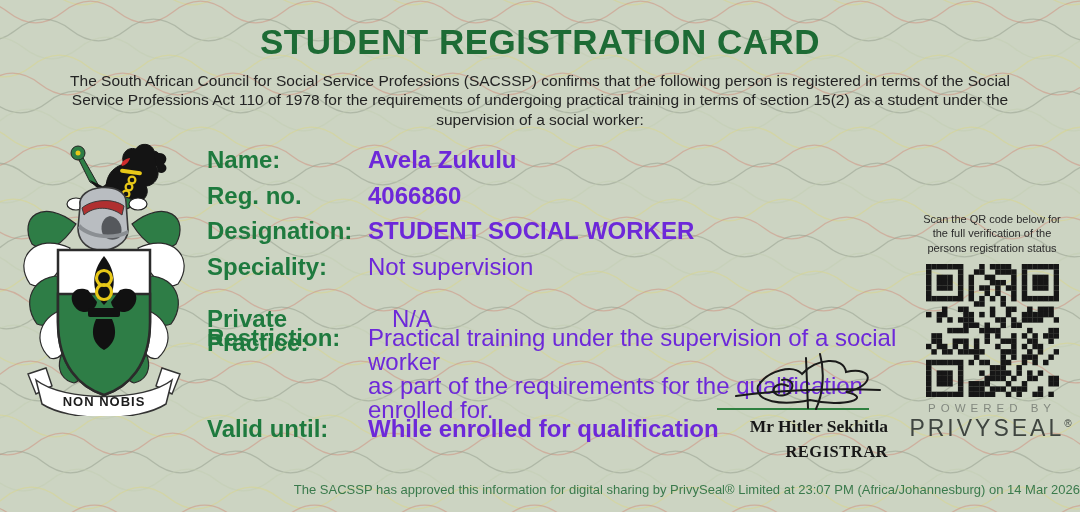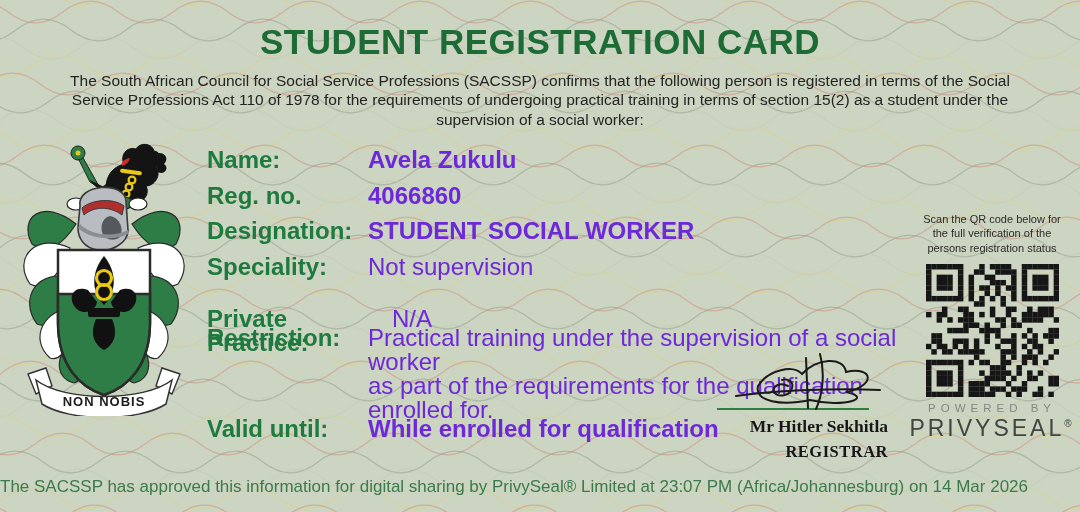--- a/index.html
+++ b/index.html
@@ -35,21 +35,21 @@
   .qrsvg{display:block;margin:9px auto 5px auto;}
   .poweredby{font-size:11.5px;letter-spacing:5px;color:#82887f;margin-top:1px;}
   .brand{font-size:23px;letter-spacing:3px;color:#3f4540;margin-top:1px;}
   .brand sup{font-size:10px;}
   .sigblock{position:absolute;left:698px;top:352px;width:190px;text-align:right;}
   .sigline{width:152px;border:none;border-top:2px solid #2f8040;margin:-6px auto 6px auto;}
   .signame{font-family:"Liberation Serif",serif;font-weight:bold;font-size:17.5px;color:#171717;}
   .sigrole{font-family:"Liberation Serif",serif;font-weight:bold;font-size:16.5px;color:#171717;margin-top:5px;letter-spacing:0.5px;}
   .footer{
     position:absolute;bottom:15px;left:0;width:100%;
-    text-align:left;font-size:17px;color:#3a7a4c;
+    text-align:right;font-size:13px;color:#3a7a4c;
   }
 </style>
 </head>
 <body>
 
 <div class="card">
 
   <svg id="waves" class="waves">
       <path d="M -110 -6 c 18.333333333333332,-14.4 36.666666666666664,-14.4 55,0 c 18.333333333333332,14.4 36.666666666666664,14.4 55,0 c 18.333333333333332,-14.4 36.666666666666664,-14.4 55,0 c 18.333333333333332,14.4 36.666666666666664,14.4 55,0 c 18.333333333333332,-14.4 36.666666666666664,-14.4 55,0 c 18.333333333333332,14.4 36.666666666666664,14.4 55,0 c 18.333333333333332,-14.4 36.666666666666664,-14.4 55,0 c 18.333333333333332,14.4 36.666666666666664,14.4 55,0 c 18.333333333333332,-14.4 36.666666666666664,-14.4 55,0 c 18.333333333333332,14.4 36.666666666666664,14.4 55,0 c 18.333333333333332,-14.4 36.666666666666664,-14.4 55,0 c 18.333333333333332,14.4 36.666666666666664,14.4 55,0 c 18.333333333333332,-14.4 36.666666666666664,-14.4 55,0 c 18.333333333333332,14.4 36.666666666666664,14.4 55,0 c 18.333333333333332,-14.4 36.666666666666664,-14.4 55,0 c 18.333333333333332,14.4 36.666666666666664,14.4 55,0 c 18.333333333333332,-14.4 36.666666666666664,-14.4 55,0 c 18.333333333333332,14.4 36.666666666666664,14.4 55,0 c 18.333333333333332,-14.4 36.666666666666664,-14.4 55,0 c 18.333333333333332,14.4 36.666666666666664,14.4 55,0 c 18.333333333333332,-14.4 36.666666666666664,-14.4 55,0 c 18.333333333333332,14.4 36.666666666666664,14.4 55,0 c 18.333333333333332,-14.4 36.666666666666664,-14.4 55,0 c 18.333333333333332,14.4 36.666666666666664,14.4 55,0" fill="none" stroke="#d8d58c" stroke-width="1.3" stroke-opacity="0.55"></path>
       <path d="M -157 12 c 18.333333333333332,-14.4 36.666666666666664,-14.4 55,0 c 18.333333333333332,14.4 36.666666666666664,14.4 55,0 c 18.333333333333332,-14.4 36.666666666666664,-14.4 55,0 c 18.333333333333332,14.4 36.666666666666664,14.4 55,0 c 18.333333333333332,-14.4 36.666666666666664,-14.4 55,0 c 18.333333333333332,14.4 36.666666666666664,14.4 55,0 c 18.333333333333332,-14.4 36.666666666666664,-14.4 55,0 c 18.333333333333332,14.4 36.666666666666664,14.4 55,0 c 18.333333333333332,-14.4 36.666666666666664,-14.4 55,0 c 18.333333333333332,14.4 36.666666666666664,14.4 55,0 c 18.333333333333332,-14.4 36.666666666666664,-14.4 55,0 c 18.333333333333332,14.4 36.666666666666664,14.4 55,0 c 18.333333333333332,-14.4 36.666666666666664,-14.4 55,0 c 18.333333333333332,14.4 36.666666666666664,14.4 55,0 c 18.333333333333332,-14.4 36.666666666666664,-14.4 55,0 c 18.333333333333332,14.4 36.666666666666664,14.4 55,0 c 18.333333333333332,-14.4 36.666666666666664,-14.4 55,0 c 18.333333333333332,14.4 36.666666666666664,14.4 55,0 c 18.333333333333332,-14.4 36.666666666666664,-14.4 55,0 c 18.333333333333332,14.4 36.666666666666664,14.4 55,0 c 18.333333333333332,-14.4 36.666666666666664,-14.4 55,0 c 18.333333333333332,14.4 36.666666666666664,14.4 55,0 c 18.333333333333332,-14.4 36.666666666666664,-14.4 55,0 c 18.333333333333332,14.4 36.666666666666664,14.4 55,0 c 18.333333333333332,-14.4 36.666666666666664,-14.4 55,0 c 18.333333333333332,14.4 36.666666666666664,14.4 55,0" fill="none" stroke="#cf9181" stroke-width="1.3" stroke-opacity="0.55"></path>

